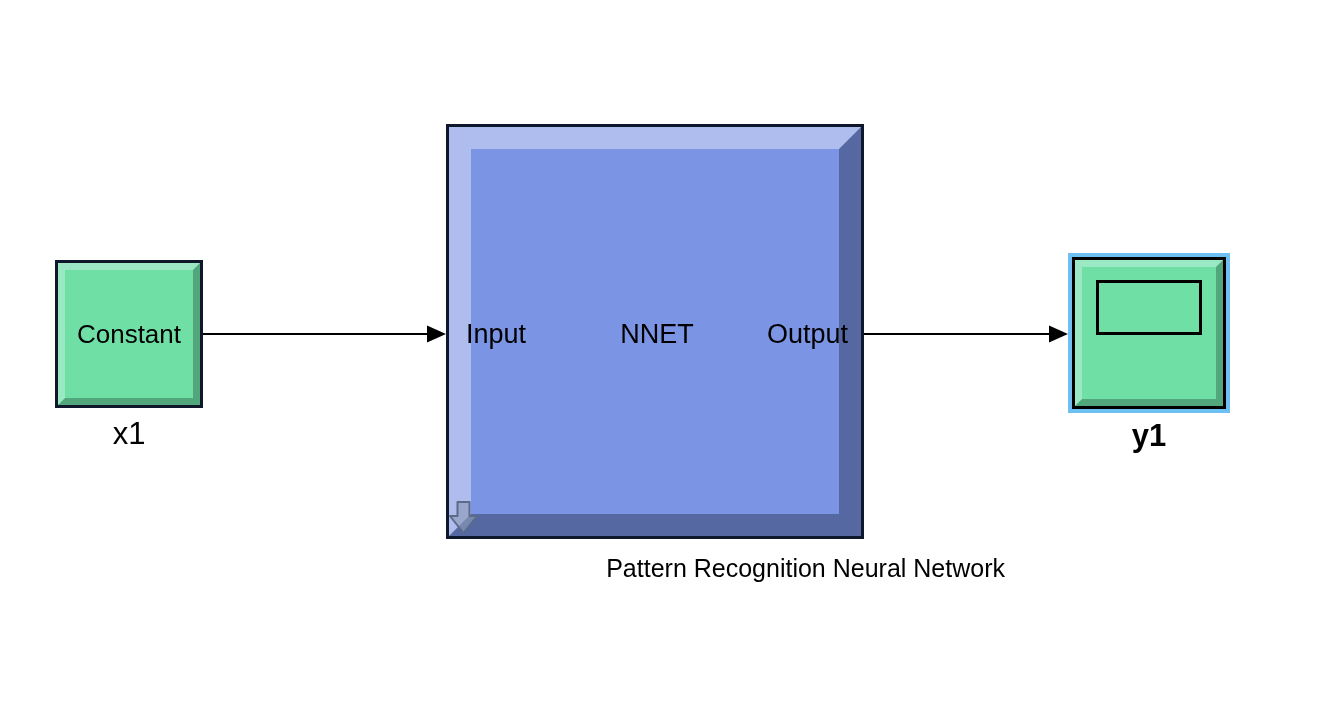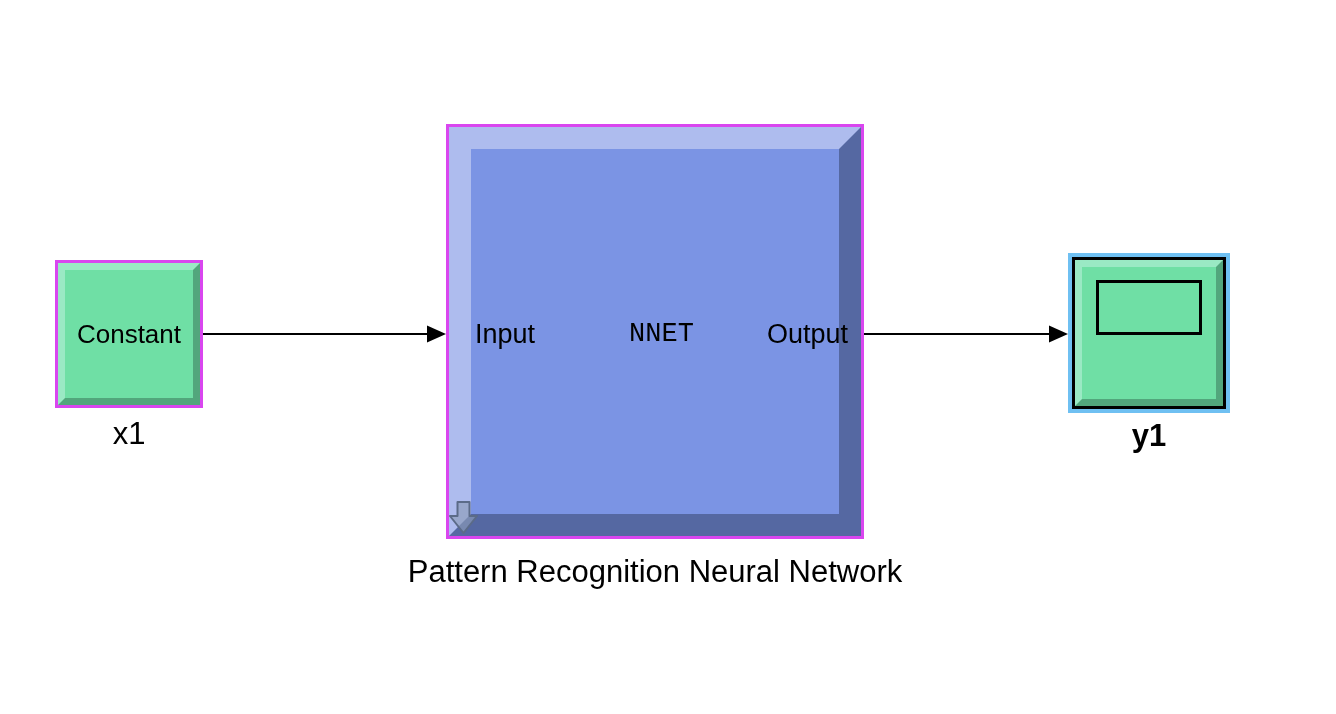--- a/index.html
+++ b/index.html
@@ -18,21 +18,21 @@
   html,body{margin:0;padding:0;}
   body{
     width:1336px;height:714px;position:relative;overflow:hidden;
     background:var(--canvas-bg);
     font-family:"Liberation Sans", sans-serif;
     color:var(--text-color);
   }
   .wire-layer{position:absolute;left:0;top:0;width:1336px;height:714px;}
 
   
-  .block{position:absolute;border:3px solid #d946ef;}
+  .block{position:absolute;border:3px solid #0f172a;}
   .bevel{
     width:100%;height:100%;
     border-style:solid;
     background:var(--fill);
     border-top-color:var(--light);
     border-left-color:var(--light);
     border-bottom-color:var(--dark);
     border-right-color:var(--dark);
   }
 
@@ -48,24 +48,24 @@
   .constant-label{font-size:26px;line-height:1;}
 
   
   .nnet-block{left:446px;top:124px;width:418px;height:415px;}
   .nnet-block .bevel{
     --fill:var(--block-blue-fill);
     --light:var(--block-blue-light);
     --dark:var(--block-blue-dark);
     border-width:22px;
   }
-  .nnet-ports{position:absolute;left:13px;right:0;top:186px;height:42px;}
+  .nnet-ports{position:absolute;left:4px;right:0;top:186px;height:42px;}
   .nnet-ports span{position:absolute;font-size:27px;line-height:42px;}
   .port-in{left:13px;}
-  .port-center{left:0;right:0;text-align:center;font-family:Liberation Mono, monospace;}
+  .port-center{left:0;right:0;text-align:center;}
   .port-out{right:13px;margin-left:12px;}
   .subsystem-arrow{position:absolute;left:0px;bottom:0px;width:30px;height:36px;cursor:pointer;}
 
   
   .scope-frame{
     position:absolute;left:1068px;top:253px;width:162px;height:160px;
     background:var(--scope-frame-blue);padding:4px;
   }
   .scope-inner{width:100%;height:100%;border:3px solid #000;}
   .scope-inner .bevel{
@@ -76,21 +76,21 @@
     position:relative;
   }
   .scope-screen{
     position:absolute;left:14px;top:13px;width:106px;height:55px;
     border:3px solid #000;background:transparent;
   }
 
   
   .caption{position:absolute;text-align:center;font-size:31px;line-height:1.1;}
   .caption-x1{left:55px;width:148px;top:417px;}
-  .caption-nnet{left:305px;width:700px;top:555px;font-size:31px;}
+  .caption-nnet{left:305px;width:700px;top:555px;font-size:25px;text-align:right;}
   .caption-y1{left:1068px;width:162px;top:419px;font-weight:bold;}
 </style>
 </head>
 <body>
 
 <svg class="wire-layer">
   <g>
     <line x1="203" y1="334" x2="429" y2="334" stroke="#000" stroke-width="2"></line>
     <polygon points="446,334 427,325.5 427,342.5" fill="#000"></polygon>
   </g>

